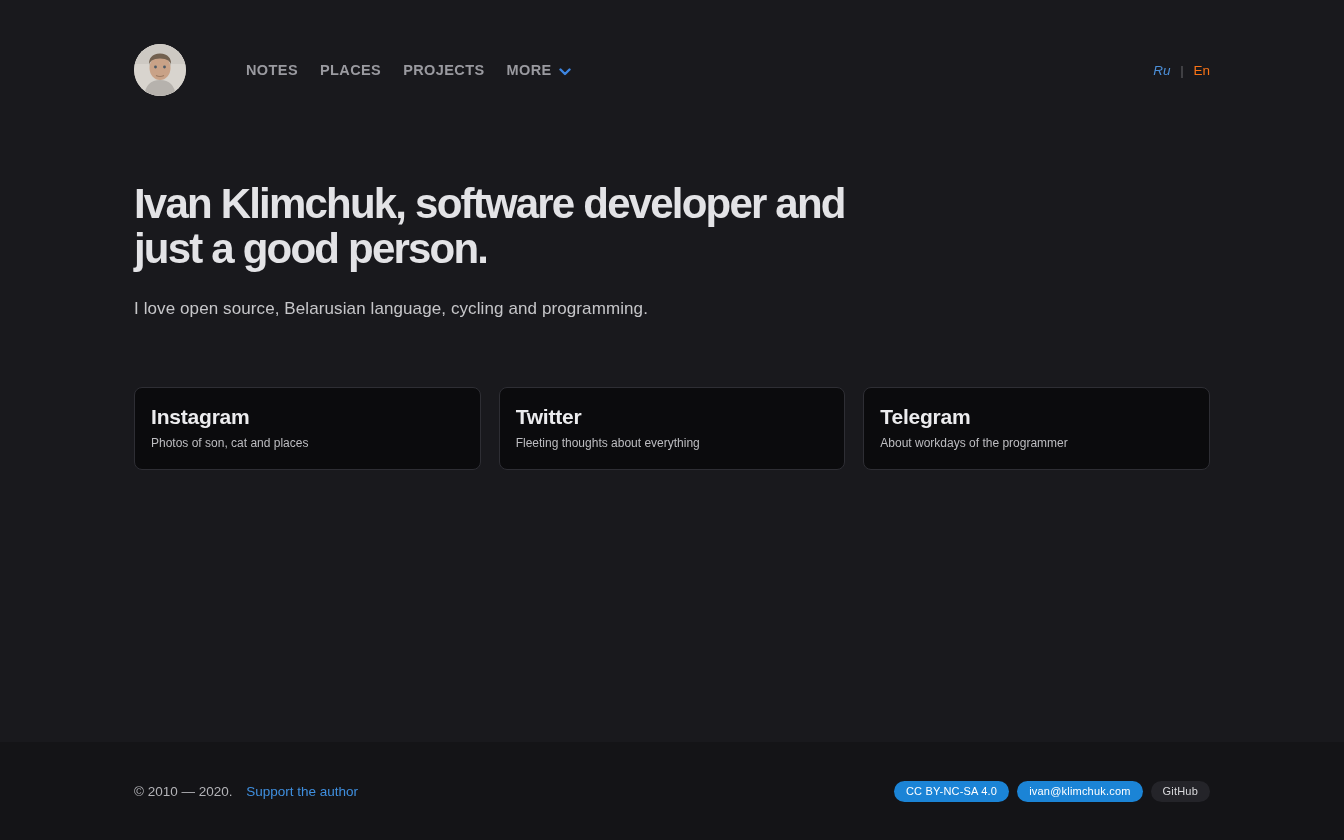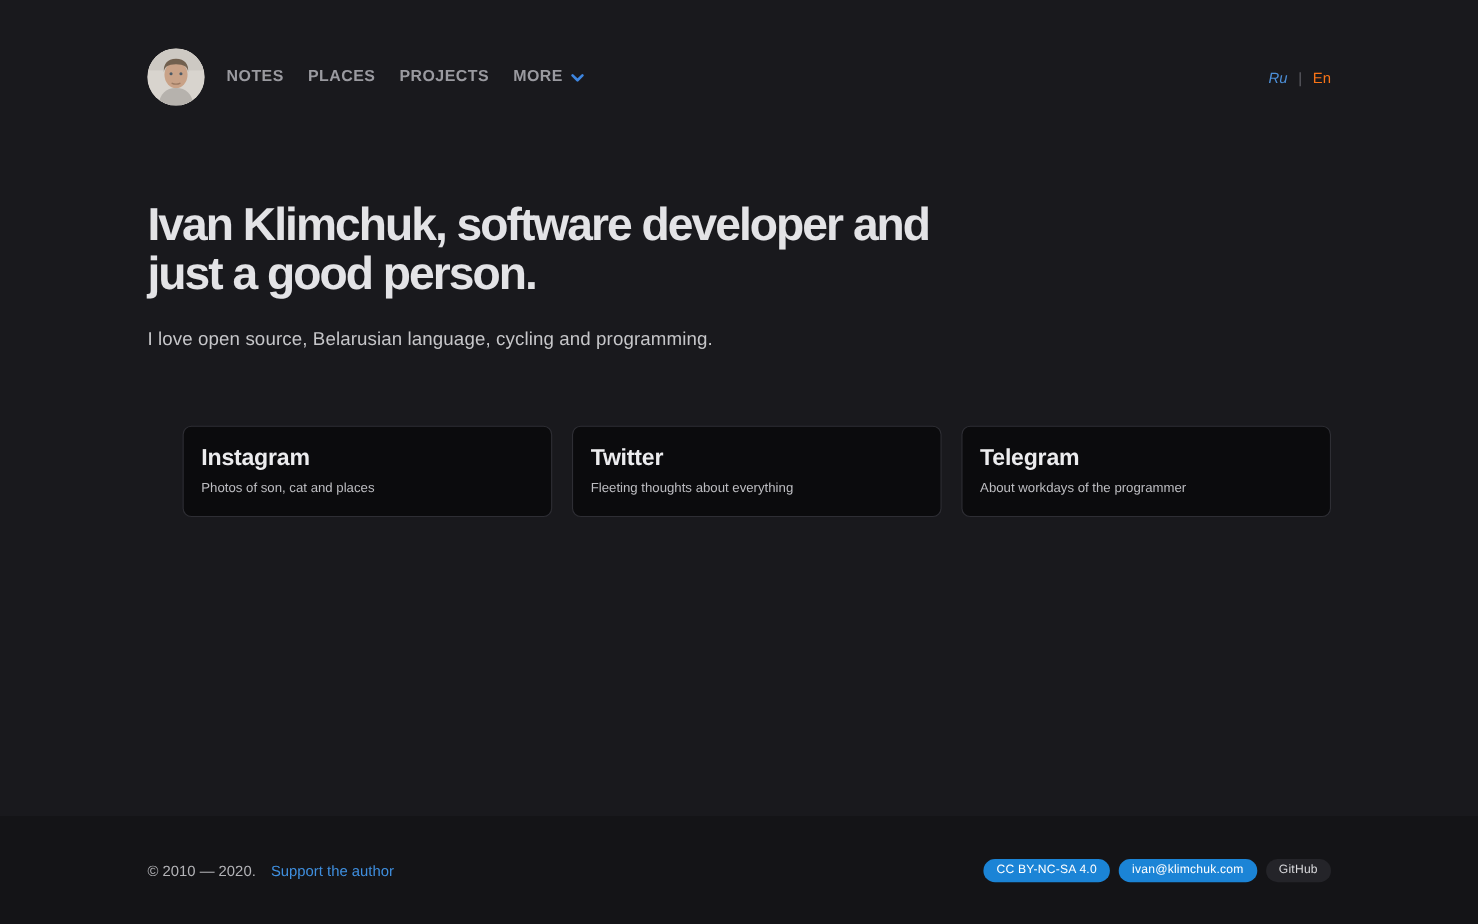--- a/index.html
+++ b/index.html
@@ -3,21 +3,21 @@
 <meta charset="utf-8">
 <style>
   * { margin: 0; padding: 0; box-sizing: border-box; }
   html, body { width: 1344px; height: 840px; }
   body {
     background: #19191d;
     font-family: "Liberation Sans", sans-serif;
     overflow: hidden;
   }
   .page { display: flex; flex-direction: column; height: 100%; }
-  .container { width: 1076px; margin: 0 auto; }
+  .container { width: 1076px; margin: 0 auto; gap: 40px; }
 
   
   header { padding-top: 44px; }
   .nav-row { display: flex; align-items: center; }
   .avatar {
     width: 52px; height: 52px; border-radius: 50%;
     overflow: hidden; flex: 0 0 auto; cursor: pointer;
     margin-right: 20px; background: #d6d2cc;
   }
   .avatar svg { display: block; }
@@ -52,21 +52,20 @@
     color: #c6c6c9;
     letter-spacing: 0.1px;
   }
 
   
   .cards {
     margin-top: 68px;
     display: grid;
     grid-template-columns: repeat(3, 1fr);
     gap: 18px;
-    margin-left: 32px;
   }
   .card {
     display: block;
     background: #0b0b0d;
     border: 1px solid #2e2e34;
     border-radius: 8px;
     padding: 17px 16px 19px 16px;
     text-decoration: none;
     cursor: pointer;
   }

